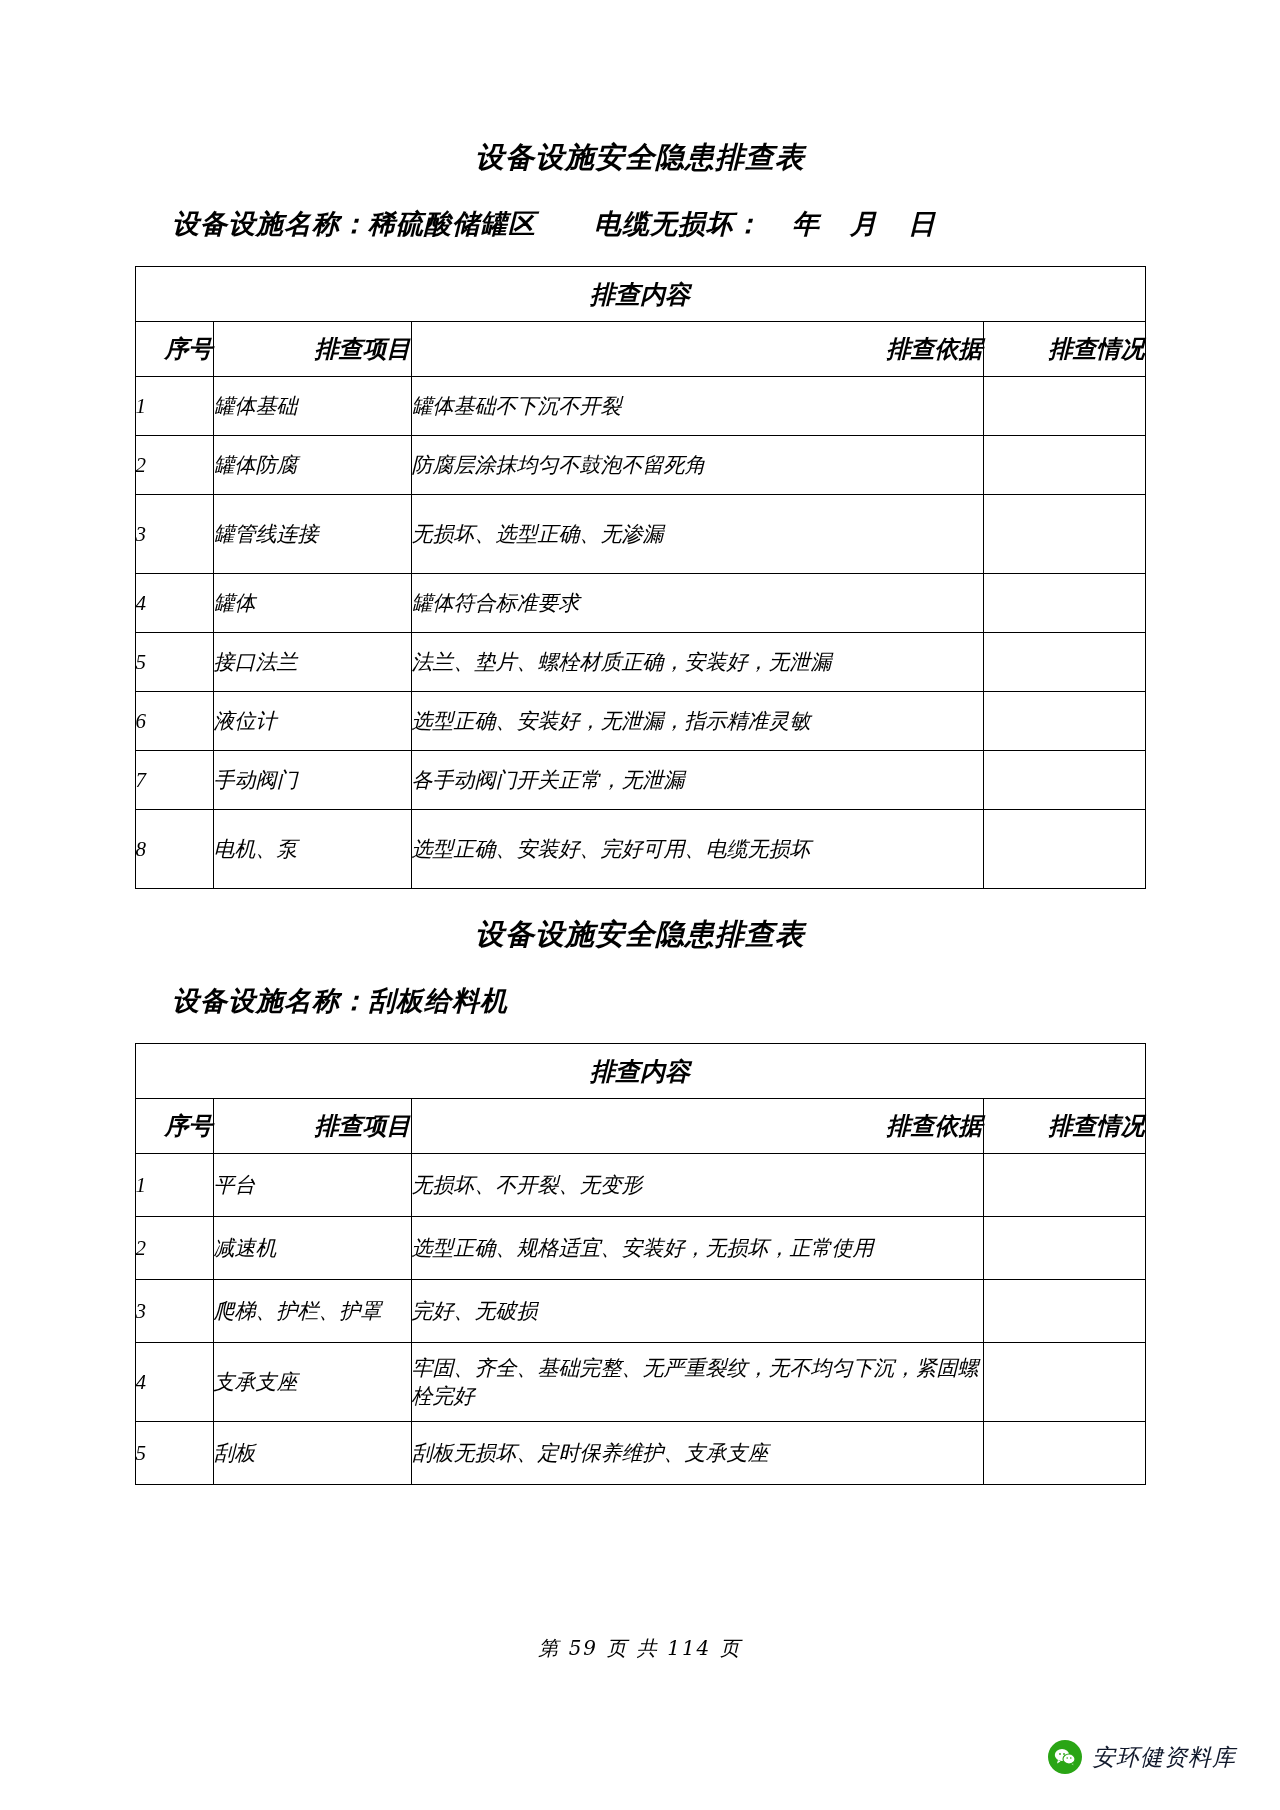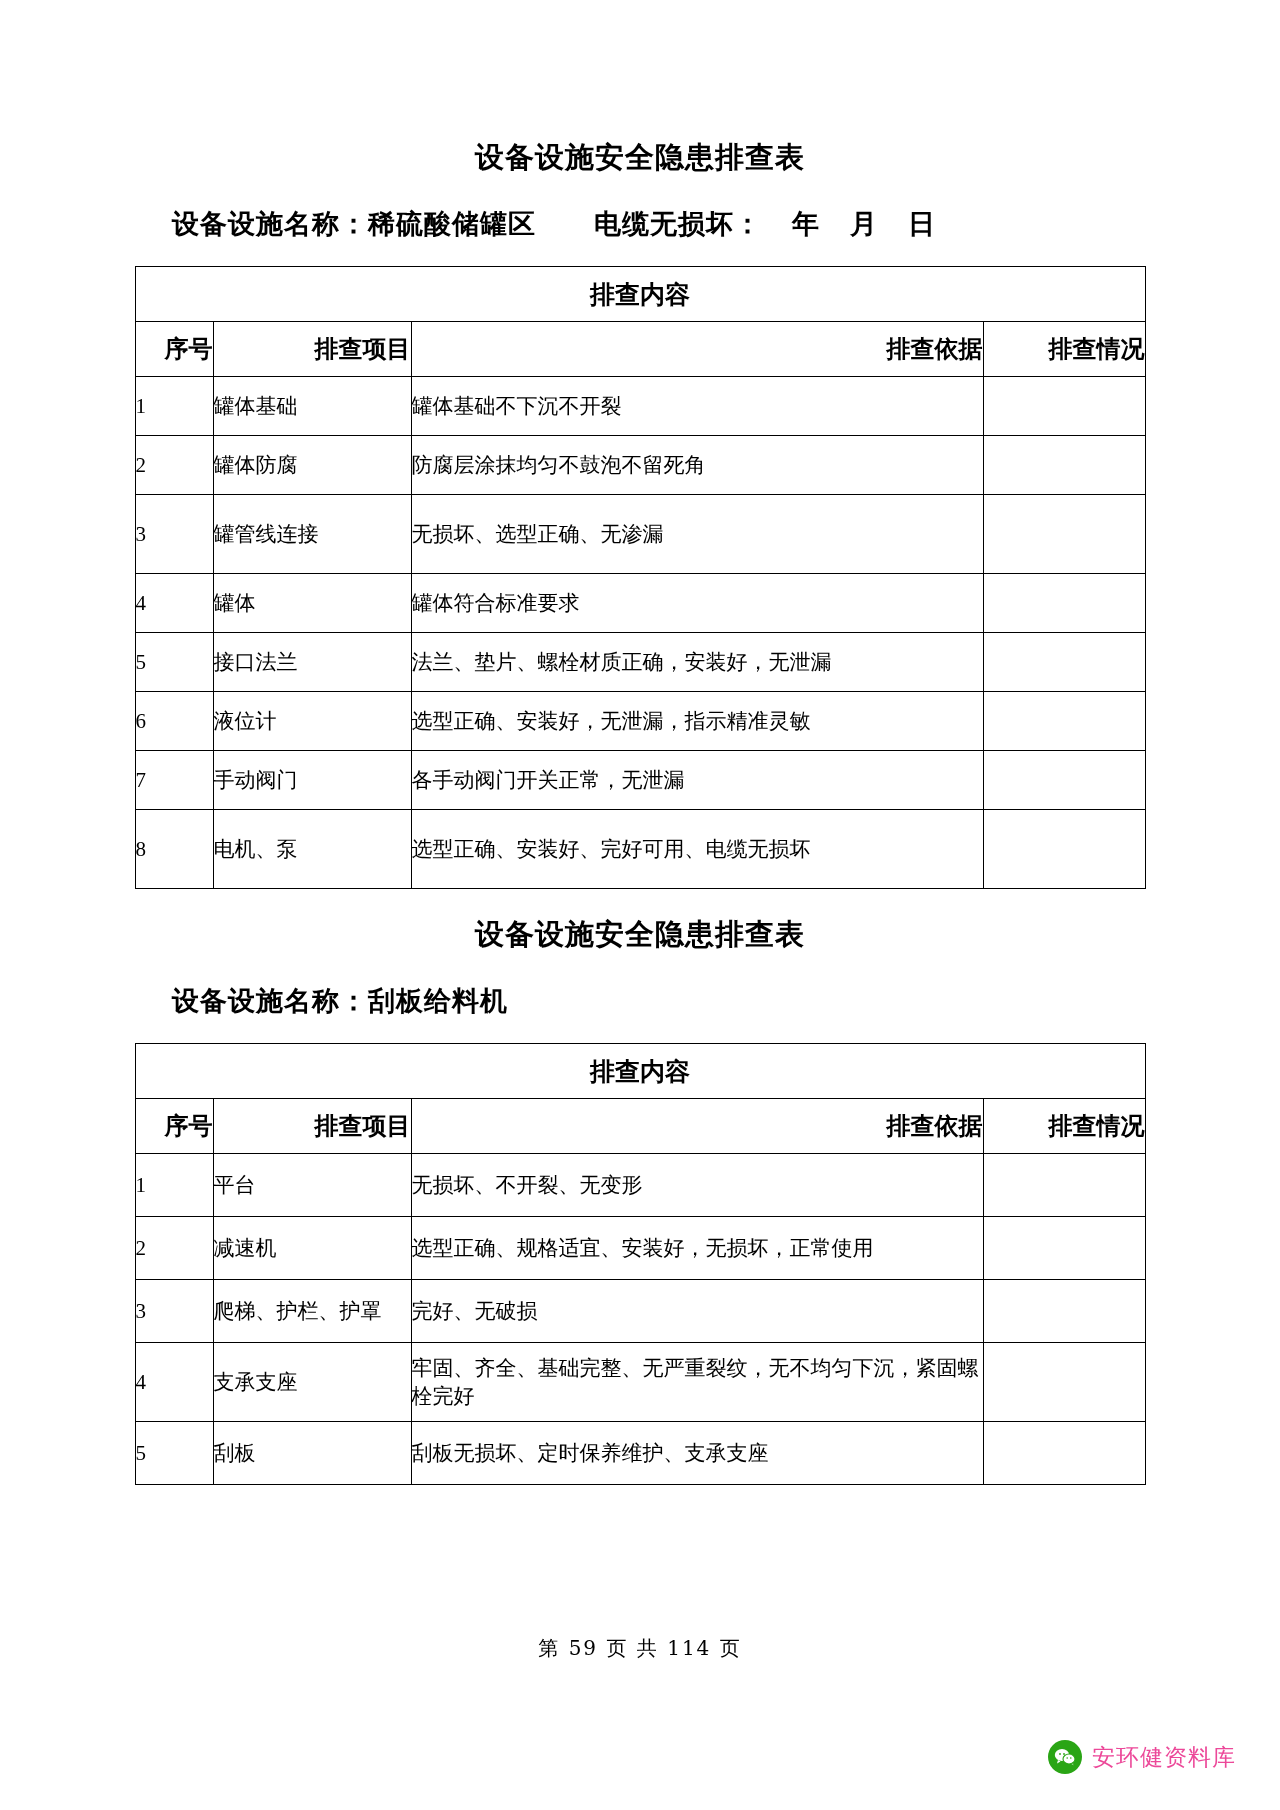--- a/index.html
+++ b/index.html
@@ -14,20 +14,21 @@
     color: #000000;
     position: relative;
     overflow: hidden;
   }
   .page {
     width: 1280px;
     height: 1810px;
     position: relative;
     box-sizing: border-box;
     padding: 0 52px;
+    font-style: italic;
   }
   .doc-title {
     text-align: center;
     font-size: 29px;
     font-weight: bold;
     letter-spacing: 1px;
     margin: 0;
     padding-top: 138px;
     font-family: "DejaVu Serif", "Liberation Serif", serif;
   }
@@ -122,21 +123,21 @@
     height: 34px;
     border-radius: 50%;
     background: #2aa515;
     display: flex;
     align-items: center;
     justify-content: center;
   }
   .wm-badge svg { display:block; }
   .wm-text {
     font-size: 23px;
-    color: #ec4899;
+    color: #0f172a;
     letter-spacing: 1px;
     font-family: "DejaVu Sans", "Liberation Sans", sans-serif;
   }
 </style>
 </head>
 <body>
 
 <div class="page">
 
   <h1 class="doc-title">设备设施安全隐患排查表</h1>

